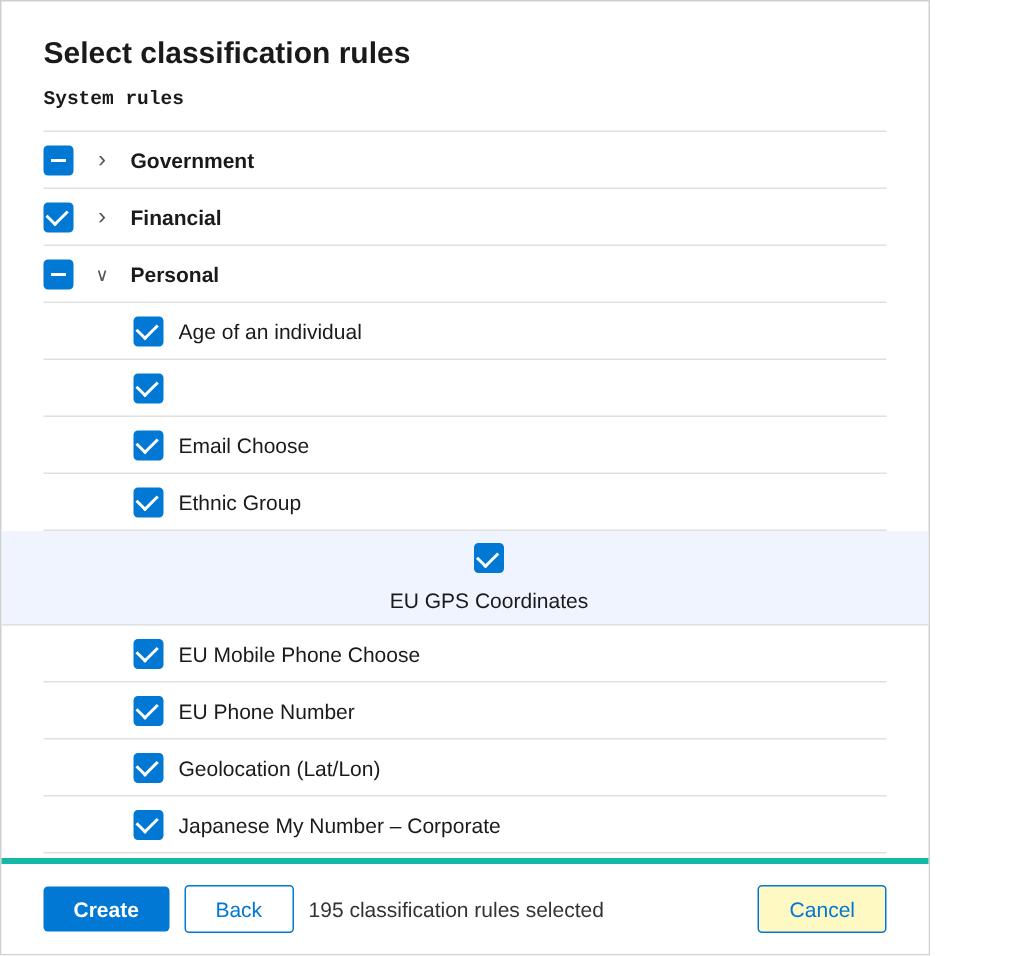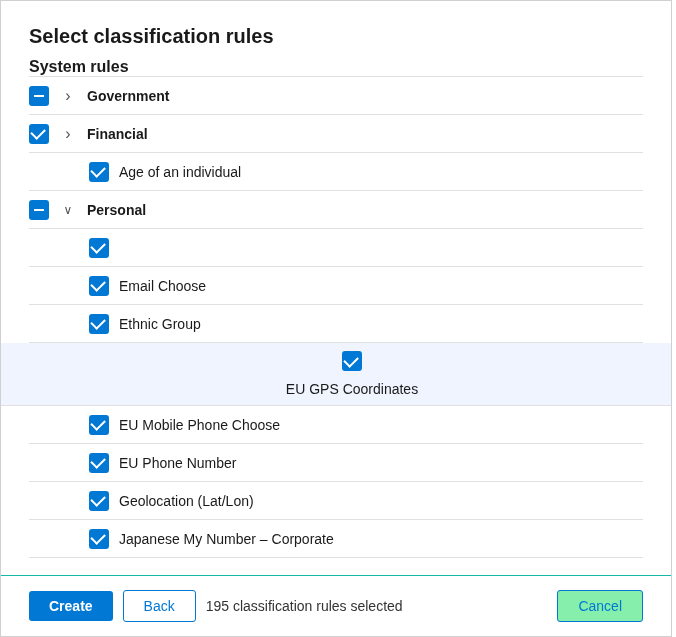--- a/index.html
+++ b/index.html
@@ -6,21 +6,21 @@
     body {
       font-family: 'Segoe UI', Arial, sans-serif;
       font-size: 14px;
       color: #1a1a1a;
       background: #fff;
       width: 676px;
       height: 637px;
       overflow: hidden;
     }
     .dialog {
-      width: 672px;
+      width: 620px;
       height: 637px;
       background: #fff;
       display: flex;
       flex-direction: column;
       border: 1px solid #d0d0d0;
     }
     .dialog-body {
       flex: 1;
       padding: 24px 28px 0 28px;
       overflow-y: auto;
@@ -29,22 +29,24 @@
       font-size: 20px;
       font-weight: 600;
       margin-bottom: 10px;
     }
     .dialog-subtitle {
       font-size: 14px;
       color: #333;
       margin-bottom: 22px;
     }
     .section-title {
-      font-size: 16px;
+      font-size: 13px;
       font-weight: 700;
+      margin-bottom: 14px;
+      font-family: Liberation Mono, monospace;
     }
     .rule-list {
       border-top: 1px solid #e0e0e0;
     }
     .rule-item {
       display: flex;
       align-items: center;
       padding: 8px 0;
       border-bottom: 1px solid #e0e0e0;
       gap: 10px;
@@ -107,21 +109,21 @@
     }
     .rule-label {
       font-size: 14px;
       flex: 1;
     }
     .rule-item.parent .rule-label {
       font-weight: 600;
     }
     .dialog-footer {
       padding: 14px 28px;
-      border-top: 1px solid #14b8a6;
+      border-top: 4px solid #14b8a6;
       display: flex;
       align-items: center;
       gap: 10px;
       background: #fff;
     }
     .btn-primary {
       background: #0078d4;
       color: #fff;
       border: none;
       border-radius: 3px;
@@ -133,21 +135,21 @@
     .btn-secondary {
       background: #fff;
       color: #0078d4;
       border: 1px solid #0078d4;
       border-radius: 3px;
       padding: 7px 20px;
       font-size: 14px;
       cursor: pointer;
     }
     .btn-cancel {
-      background: #86efac;
+      background: #fef9c3;
       color: #0078d4;
       border: 1px solid #0078d4;
       border-radius: 3px;
       padding: 7px 20px;
       font-size: 14px;
       cursor: pointer;
       margin-left: auto;
     }
     .footer-status {
       font-size: 14px;
@@ -185,31 +187,31 @@
       </div>
 
       <div class="rule-item parent">
         <div class="checkbox checked"></div>
         <div class="expand-icon">
           <span class="chevron-right"></span>
         </div>
         <span class="rule-label">Financial</span>
       </div>
 
-      <div class="rule-item child-2">
-        <div class="checkbox checked"></div>
-        <span class="rule-label">Age of an individual</span>
-      </div>
-
       <div class="rule-item parent">
         <div class="checkbox indeterminate"></div>
         <div class="expand-icon">
           <span class="chevron-down"></span>
         </div>
         <span class="rule-label">Personal</span>
+      </div>
+
+      <div class="rule-item child-2">
+        <div class="checkbox checked"></div>
+        <span class="rule-label">Age of an individual</span>
       </div>
 
       <div class="rule-item child-2">
         <div class="checkbox checked"></div>
       </div>
 
       <div class="rule-item child-2">
         <div class="checkbox checked"></div>
         <span class="rule-label">Email Choose</span>
       </div>

